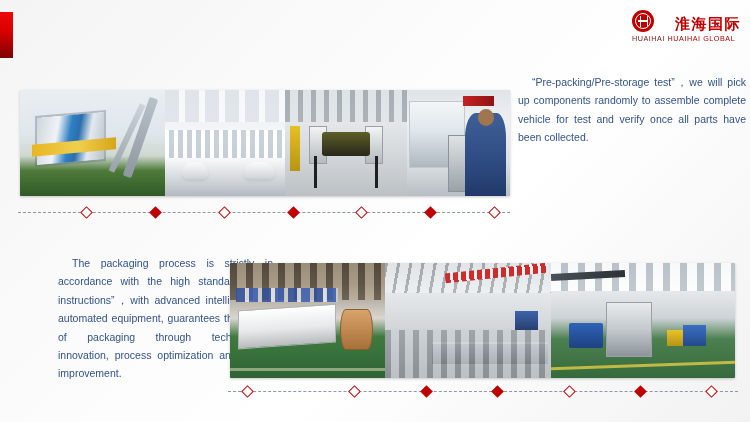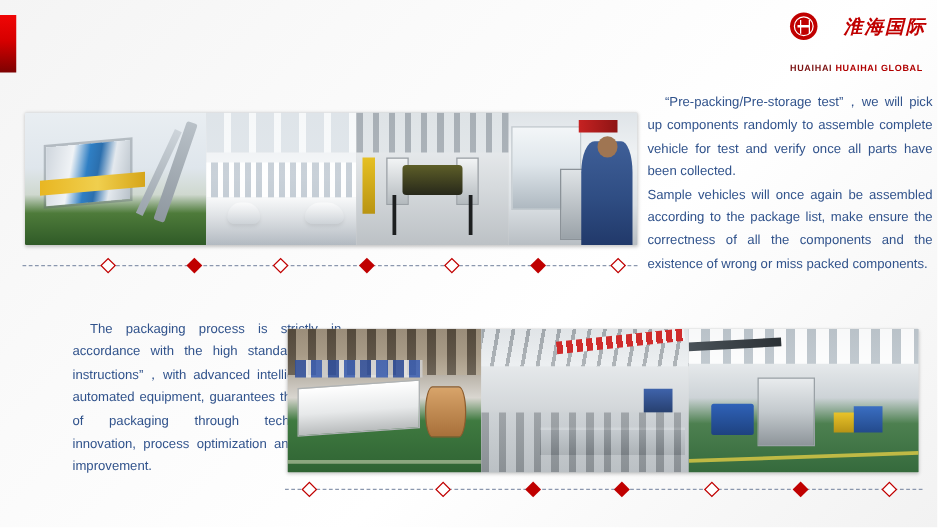--- a/index.html
+++ b/index.html
@@ -49,23 +49,22 @@
     position: absolute;
     right: 9px;
     top: 10px;
     display: flex;
     flex-direction: column;
     align-items: flex-start;
     line-height: 1;
   }
   .logo-row {
     display: flex;
-    align-items: center;
+    align-items: flex-end;
     gap: 21px;
-    font-style: italic;
   }
   .logo-mark {
     width: 22px;
     height: 22px;
     border-radius: 50%;
     background: #c00000;
     position: relative;
     flex: none;
   }
   .logo-mark::before {
@@ -92,23 +91,23 @@
     z-index: 2;
   }
   .logo-cn {
     font-family: "DejaVu Sans", sans-serif;
     font-size: 15px;
     font-weight: bold;
     color: #c00000;
     letter-spacing: 1.5px;
   }
   .logo-en {
-    margin-top: 19px;
+    margin-top: 3px;
     font-size: 7.2px;
-    font-weight: bold;
+    font-weight: normal;
     color: #b00000;
     letter-spacing: 0.55px;
     white-space: nowrap;
   }
   .logo-en .en-dark { color: #7a1212; }
 
   
   .strip {
     position: absolute;
     display: flex;
@@ -465,21 +464,20 @@
     <div class="dia filled" style="left:27%"></div>
     <div class="dia hollow" style="left:41%"></div>
     <div class="dia filled" style="left:55%"></div>
     <div class="dia hollow" style="left:69%"></div>
     <div class="dia filled" style="left:83%"></div>
     <div class="dia hollow" style="left:96%"></div>
   </div>
 
   <div id="right-text-block" class="body-text">
     <p class="indent">“Pre-packing/Pre-storage test”，we will pick up components randomly to assemble complete vehicle for test and verify once all parts have been collected.</p>
-    <p>Sample vehicles will once again be assembled according to the package list, make ensure the correctness of all the components and the existence of wrong or miss packed components.</p>
   </div>
 
   <div id="left-text-block" class="body-text">
     <p class="indent">The packaging process is strictly in accordance with the high standard “work instructions”，with advanced intelligent and automated equipment, guarantees the quality of packaging through technological innovation, process optimization and quality improvement.</p>
   </div>
 
   <div id="bottom-image-strip" class="strip">
     <div class="ph img-packaging-line" style="width:155px">
       <div class="blue-bins"></div>
       <div class="paper-roll"></div>

